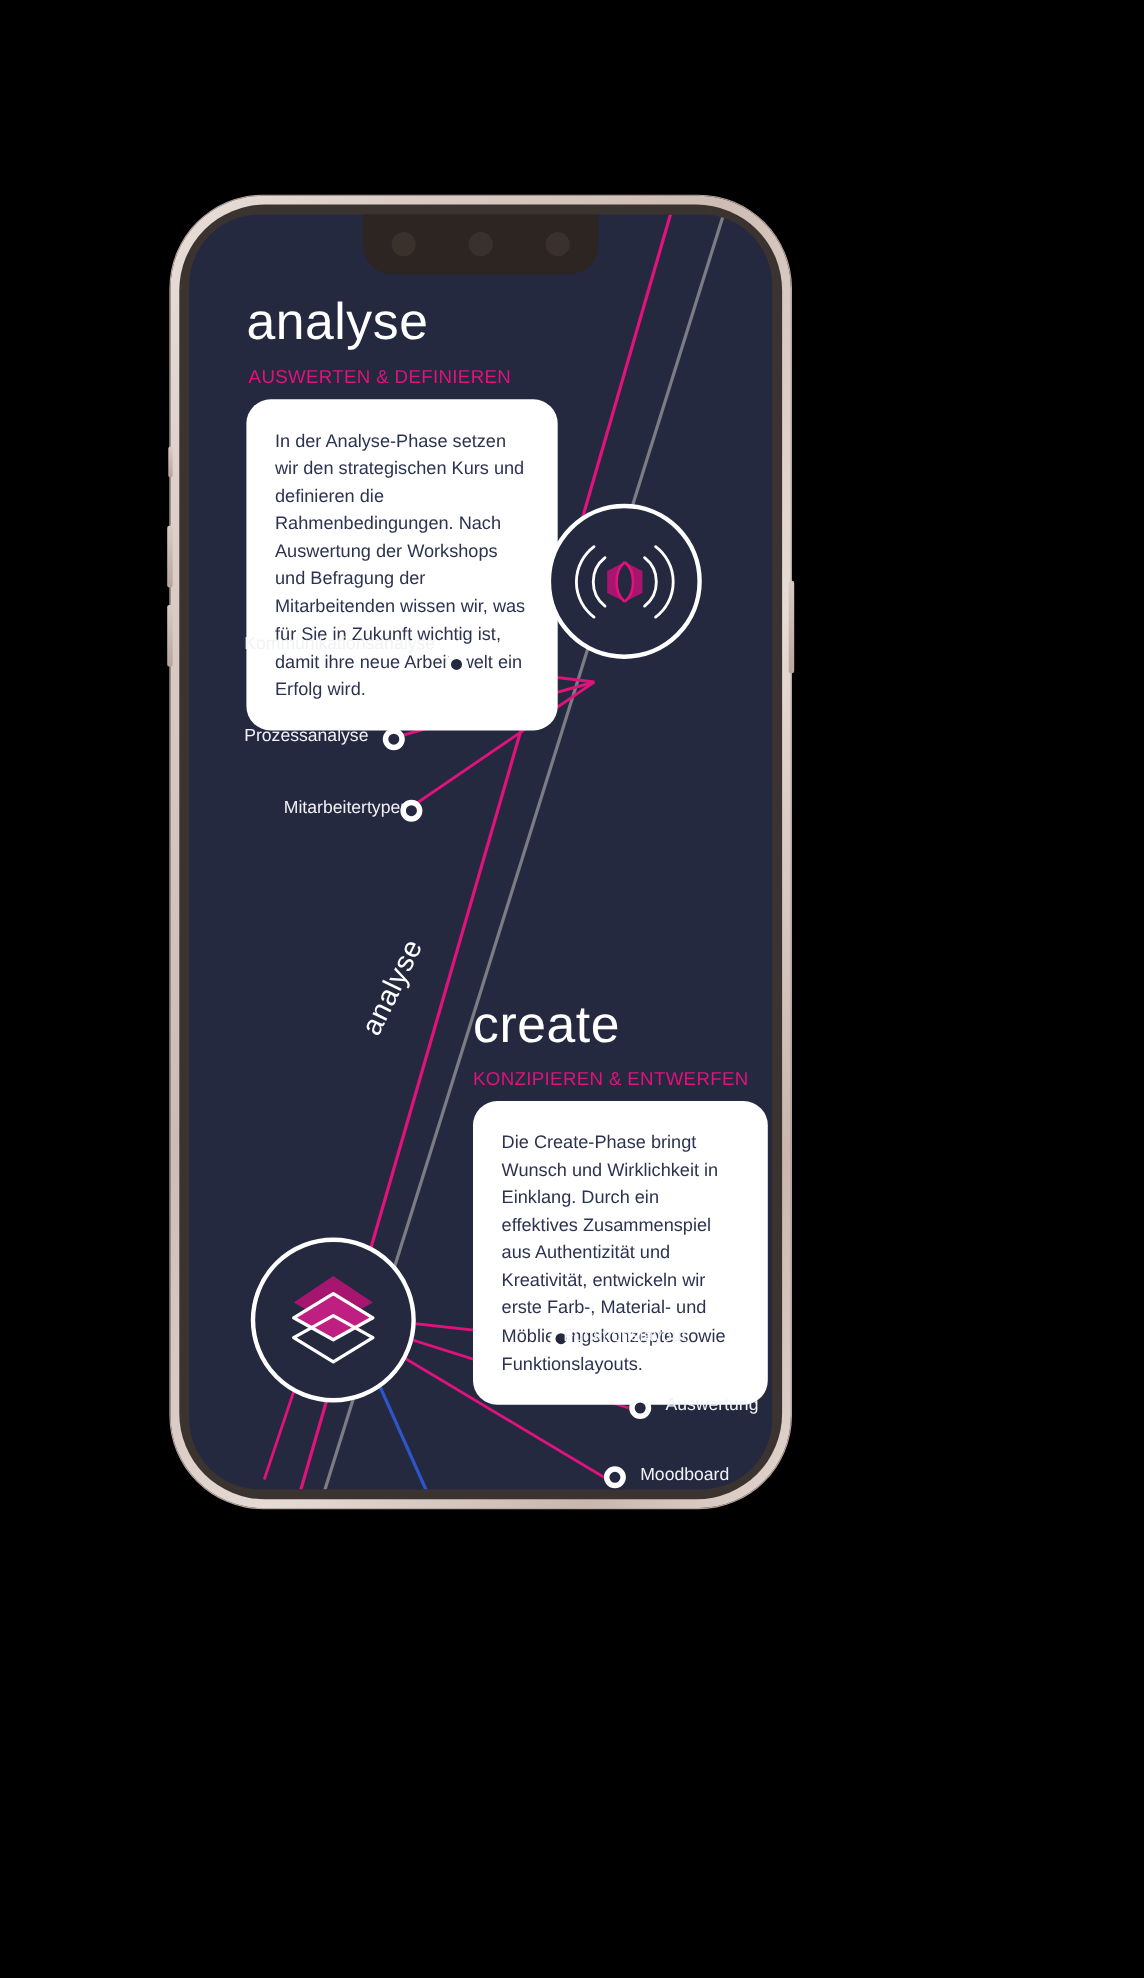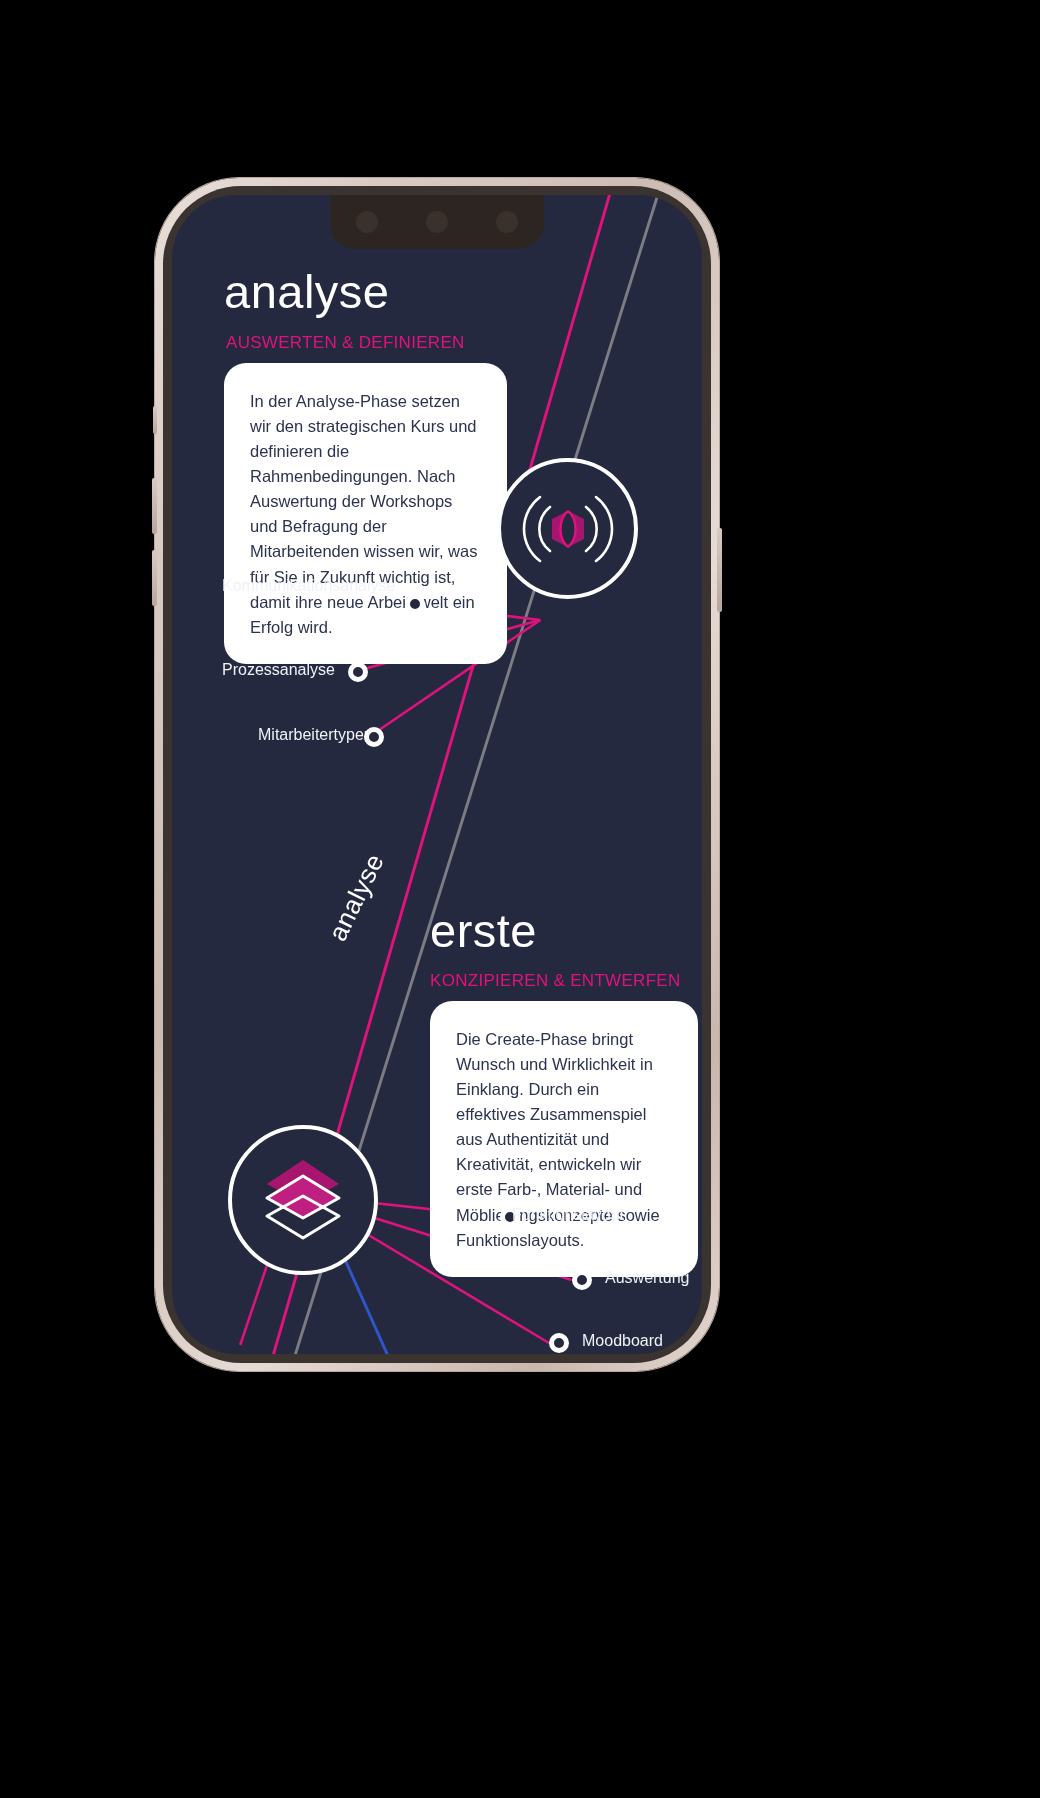--- a/index.html
+++ b/index.html
@@ -107,21 +107,21 @@
       <div class="node-dot" style="left:233px;top:399px;"></div>
 
       <div class="node-label" style="left:50px;top:466px;">Prozessanalyse</div>
       <div class="node-dot" style="left:176px;top:467px;"></div>
 
       <div class="node-label" style="left:50px;top:531px;margin-left:36px;">Mitarbeitertypen</div>
       <div class="node-dot" style="left:192px;top:532px;"></div>
 
       <div class="rot-label" style="left:178px;top:720px;">analyse</div>
 
-      <div class="phase-title" style="left:258px;top:712px;">erste</div>
+      <div class="phase-title" style="left:258px;top:712px;">create</div>
       <div class="phase-sub" style="left:258px;top:776px;">KONZIPIEREN &amp; ENTWERFEN</div>
 
       <div class="card" style="left:258px;top:806px;width:268px;">
         <p>Die Create-Phase bringt Wunsch und Wirklichkeit in Einklang. Durch ein effektives Zusammenspiel aus Authentizität und Kreativität, entwickeln wir erste Farb-, Material- und Möblierungskonzepte sowie Funktionslayouts.</p>
       </div>
 
       <div class="badge" style="left:56px;top:930px;width:150px;height:150px;">
         <svg width="96" height="96" viewBox="0 0 96 96">
           <path d="M48 8 L84 32 L48 52 L12 32 Z" fill="#a8156e"></path>
           <path d="M48 24 L84 46 L48 66 L12 46 Z" fill="#c01f82" stroke="#ffffff" stroke-width="3" stroke-linejoin="round"></path>

